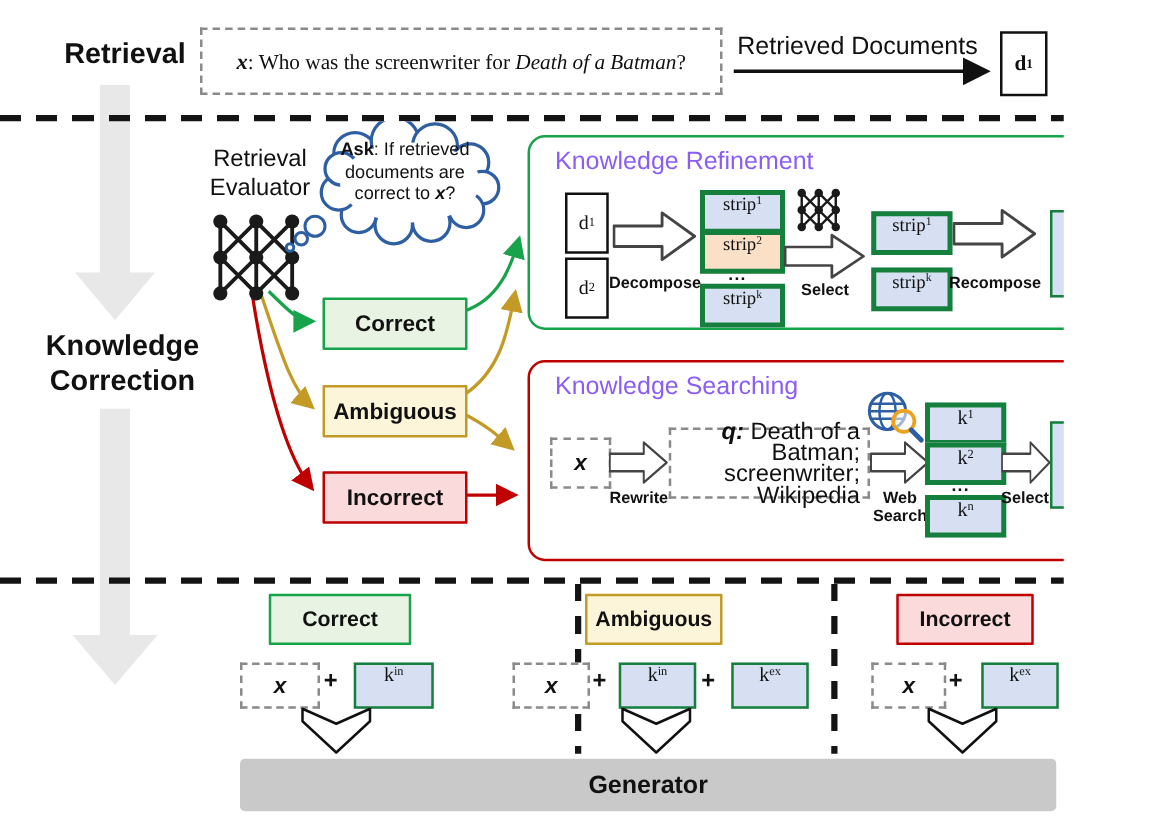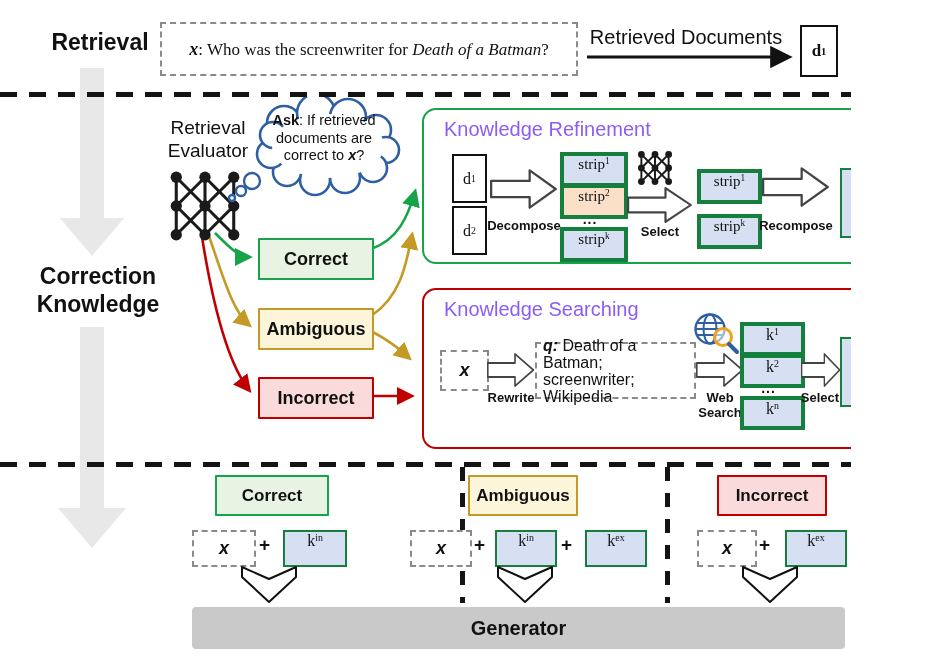--- a/index.html
+++ b/index.html
@@ -83,22 +83,22 @@
   <div class="abs dbox" style="left:800px;top:25px;width:34px;height:48px;font-size:17px;font-weight:bold;">
     <span>d</span>
       <sub>1</sub>
   </div>
   <div class="abs dbox" style="left:854px;top:25px;width:34px;height:48px;font-size:17px;font-weight:bold;">
     <span>d</span>
       <sub>2</sub>
   </div>
 
   <div class="abs sec-label" style="left:18px;top:262px;width:160px;">
+    <div>Knowledge</div>
     <div>Correction</div>
-    <div>Knowledge</div>
   </div>
 
   <div class="abs" style="left:156px;top:116px;width:104px;font-size:19px;text-align:center;line-height:23px;z-index:3;">
     <div>Retrieval</div>
     <div>Evaluator</div>
   </div>
 
   <svg class="abs icon-layer" style="left:166px;top:168px;" width="78" height="76" viewBox="0 0 76 74">
     <g stroke="#1a1a1a" stroke-width="3">
       <line x1="10" y1="9" x2="10" y2="37"></line>
@@ -250,21 +250,21 @@
 
     <div class="abs dashbox" style="left:16px;top:60px;width:45px;height:37px;">
       <span class="xsym">x</span>
     </div>
 
     <svg class="abs icon-layer" style="left:63px;top:62px;" width="48" height="36" viewBox="0 0 60 36" preserveAspectRatio="none">
       <polygon points="1,11 35,11 35,2 58,18 35,34 35,25 1,25" fill="#fff" stroke="#444" stroke-width="2" stroke-linejoin="round"></polygon>
     </svg>
     <div class="step-label" style="left:55px;top:100px;width:64px;">Rewrite</div>
 
-    <div class="abs dashbox" style="left:111px;top:52px;width:157px;height:53px;font-size:16px;line-height:17px;text-align:left;">
+    <div class="abs dashbox" style="left:111px;top:52px;width:157px;height:53px;font-size:19px;line-height:17px;text-align:right;">
       <div style="padding:0 6px;">
         <b><i>q:</i></b><span> Death of a Batman;</span><br>
         <span>screenwriter; Wikipedia</span>
       </div>
     </div>
 
     <svg class="abs icon-layer" style="left:268px;top:20px;" width="50" height="48" viewBox="0 0 50 48">
       <circle cx="18" cy="19" r="14.5" fill="#fff" stroke="#2e5fa3" stroke-width="2.4"></circle>
       <ellipse cx="18" cy="19" rx="6.5" ry="14.5" fill="none" stroke="#2e5fa3" stroke-width="2"></ellipse>
       <line x1="5" y1="13" x2="31" y2="13" stroke="#2e5fa3" stroke-width="2"></line>

